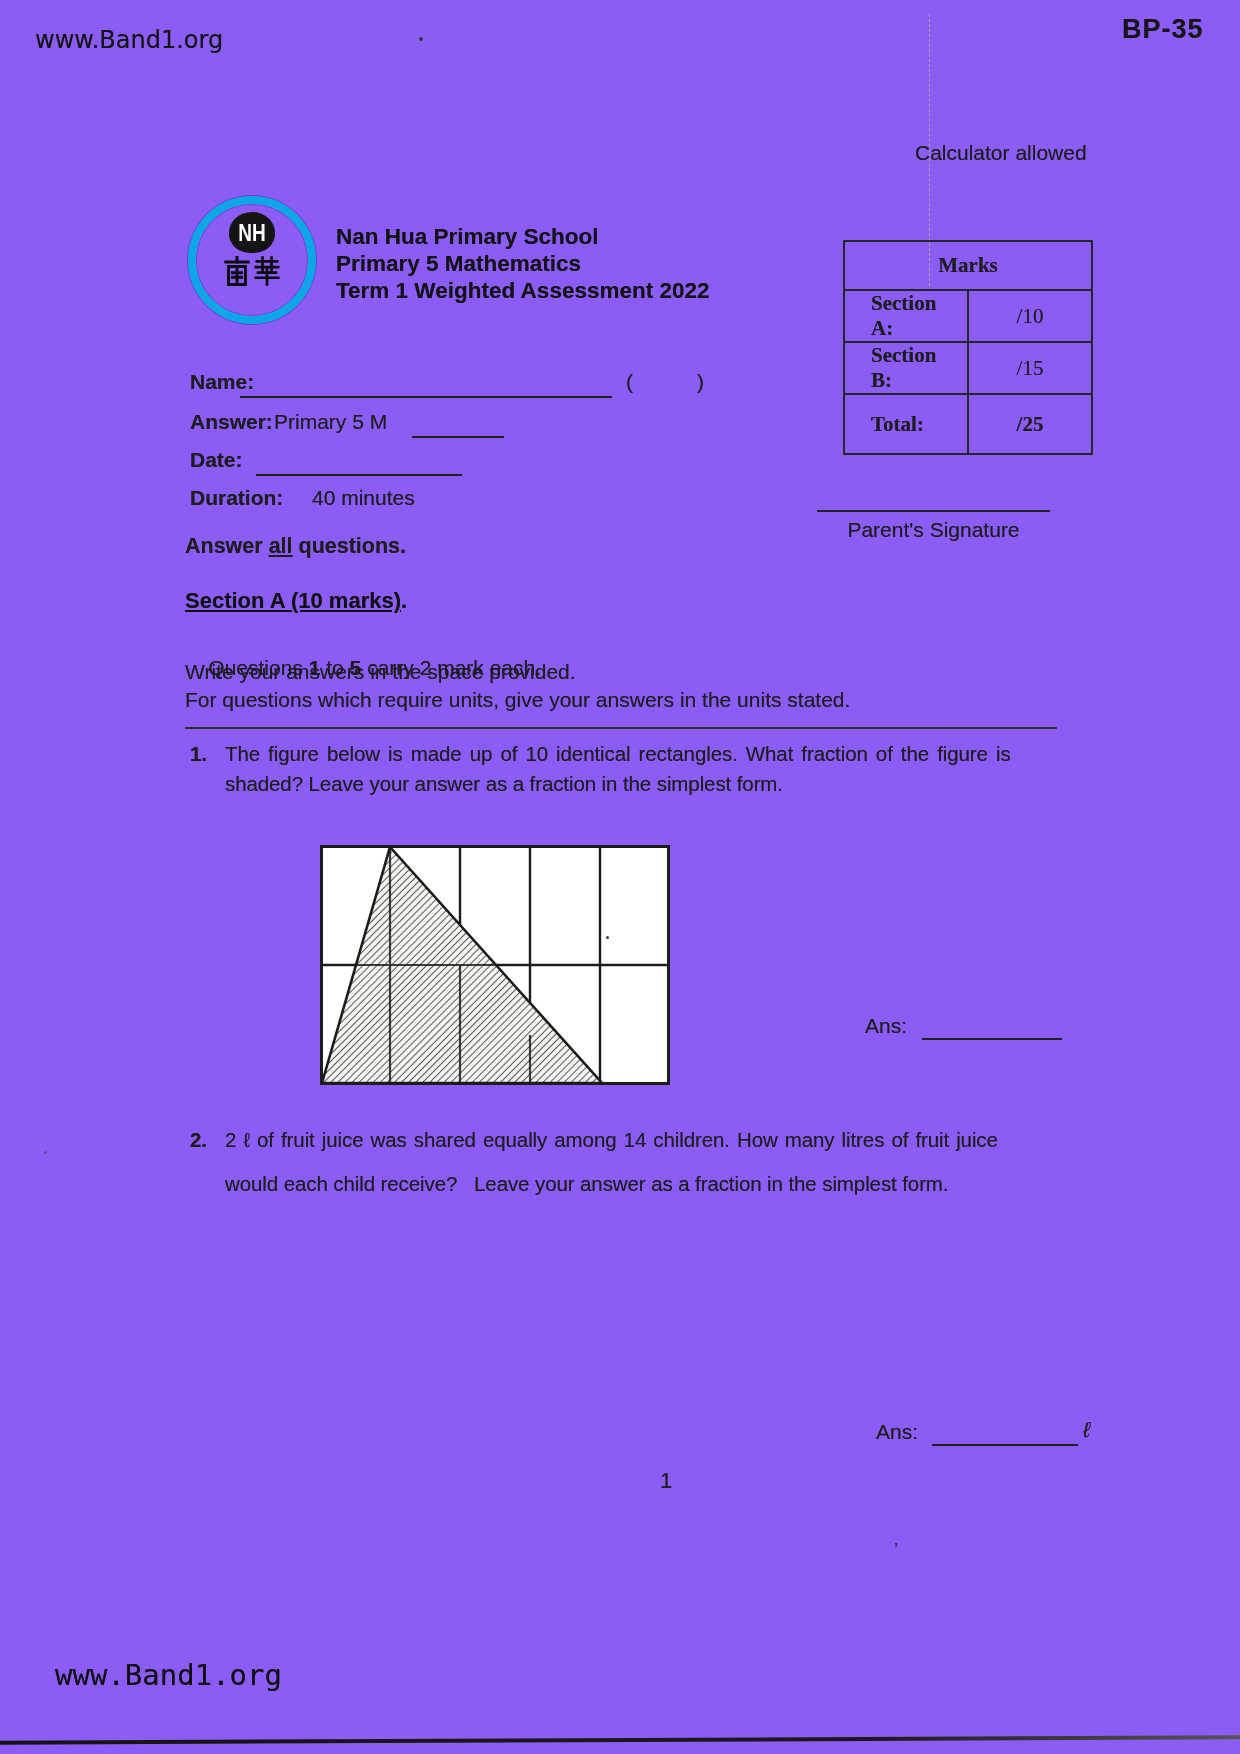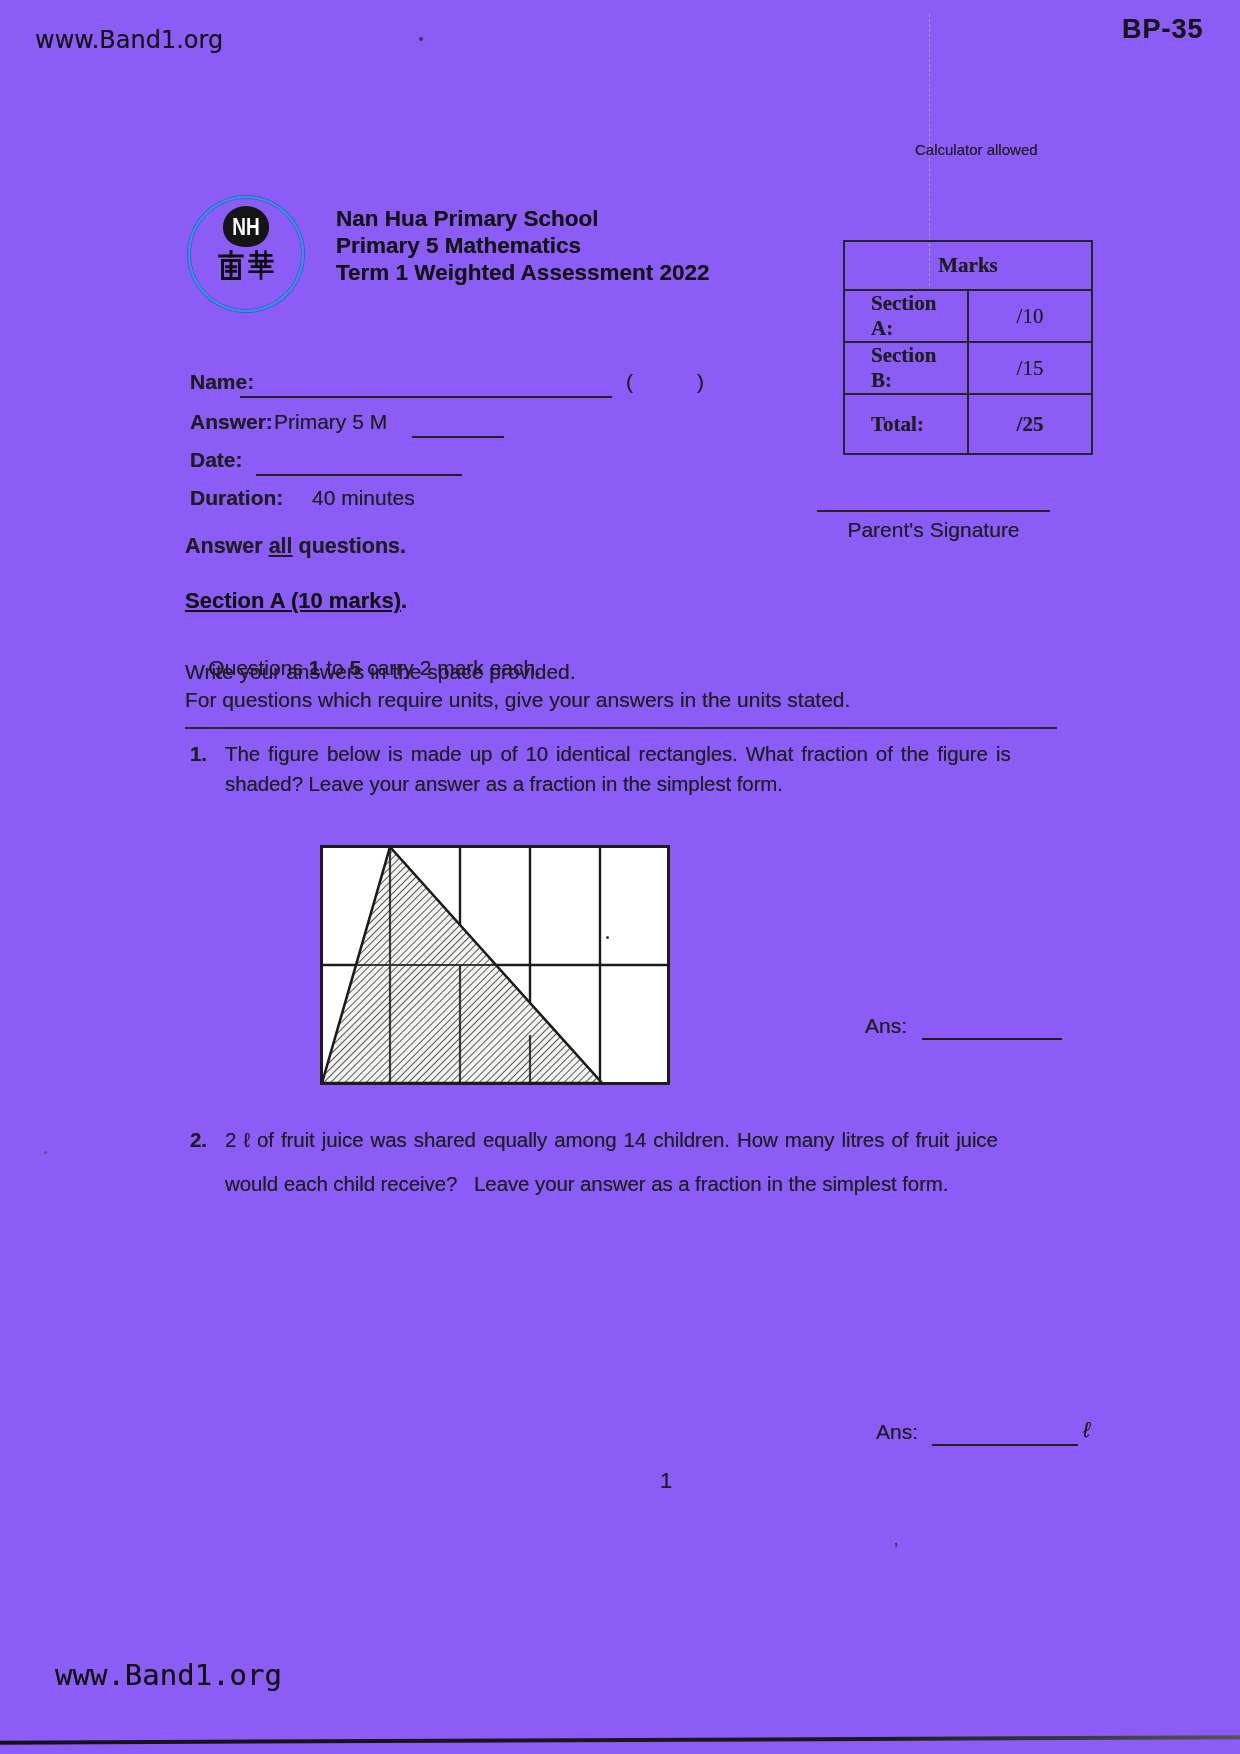--- a/index.html
+++ b/index.html
@@ -9,31 +9,31 @@
     font-family:"Liberation Sans",sans-serif;color:#1d1d1d;
   }
   .abs{position:absolute;}
   .scan{text-shadow:0 0 .5px rgba(20,20,20,.55);}
   .b{font-weight:bold;}
   .nowrap{white-space:pre;}
   
   .url-top{font-family:"DejaVu Sans",sans-serif;font-size:24px;color:#141414;}
   .bp-code{font-size:27px;letter-spacing:1px;color:#161616;}
   .vdash{border-left:1.5px dashed #a4a4a4;width:0;}
-  .calc{font-size:15px;}
+  .calc{font-size:21px;}
   
-  .logo{width:112px;height:112px;border:2px solid #0ea5e9;border-radius:50%;
+  .logo{width:112px;height:112px;border:8px solid #0ea5e9;border-radius:50%;
         box-shadow:0 0 0 1px rgba(0,0,0,.25), inset 0 0 0 1px rgba(0,0,0,.2);}
   .logo-blob{position:absolute;left:50%;top:8px;transform:translateX(-50%);
         width:46px;height:41px;background:#151515;border-radius:50% 50% 46% 46%;
         display:flex;align-items:center;justify-content:center;}
   .logo-nh{color:#fff;font-size:19px;font-weight:bold;transform:scaleY(1.25);letter-spacing:0;}
   .logo-cjk{position:absolute;left:50%;top:52px;transform:translateX(-50%);display:flex;gap:3px;}
   
-  .school{font-size:22.5px;line-height:27px;font-weight:bold;color:#131313;}
+  .school{font-size:22.5px;line-height:27px;font-weight:bold;color:#131313;margin-top:18px;}
   
   .marks{border-collapse:collapse;table-layout:fixed;width:250px;font-size:21px;}
   .marks td,.marks th{border:2.5px solid #262626;padding:0 26px;vertical-align:middle;font-family:Liberation Serif, serif;}
   .marks th{height:47px;font-size:21px;}
   .marks .lab{text-align:left;font-weight:600;}
   .marks .val{text-align:center;}
   
   .blank{display:inline-block;border-bottom:2.5px solid #202020;height:20px;vertical-align:baseline;}
   .lbl{font-weight:bold;font-size:21px;}
   .txt{font-size:21px;}

